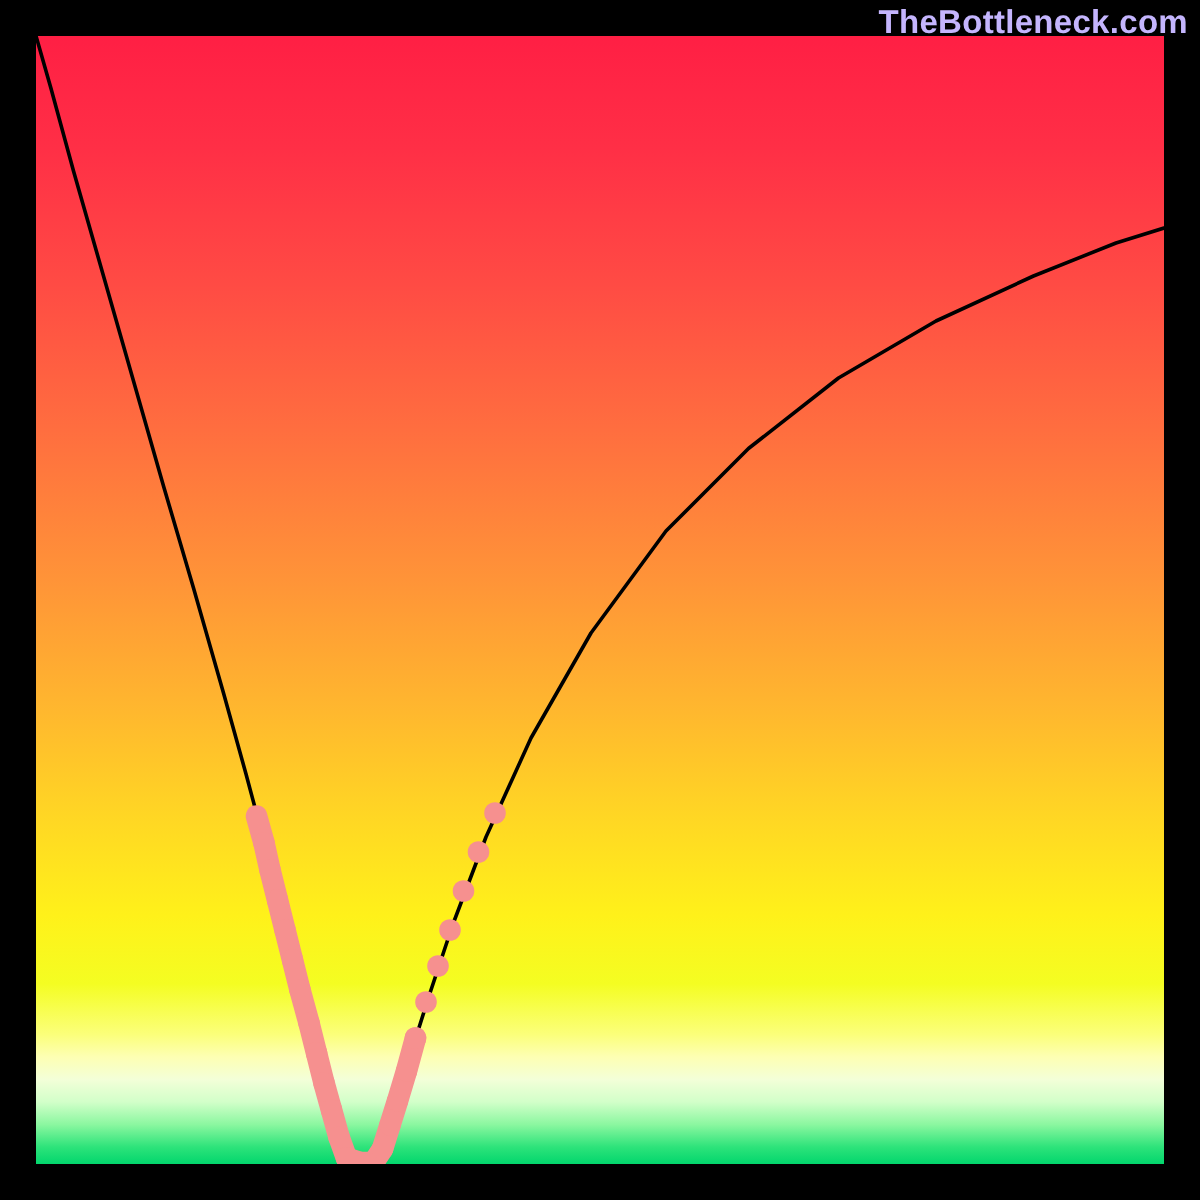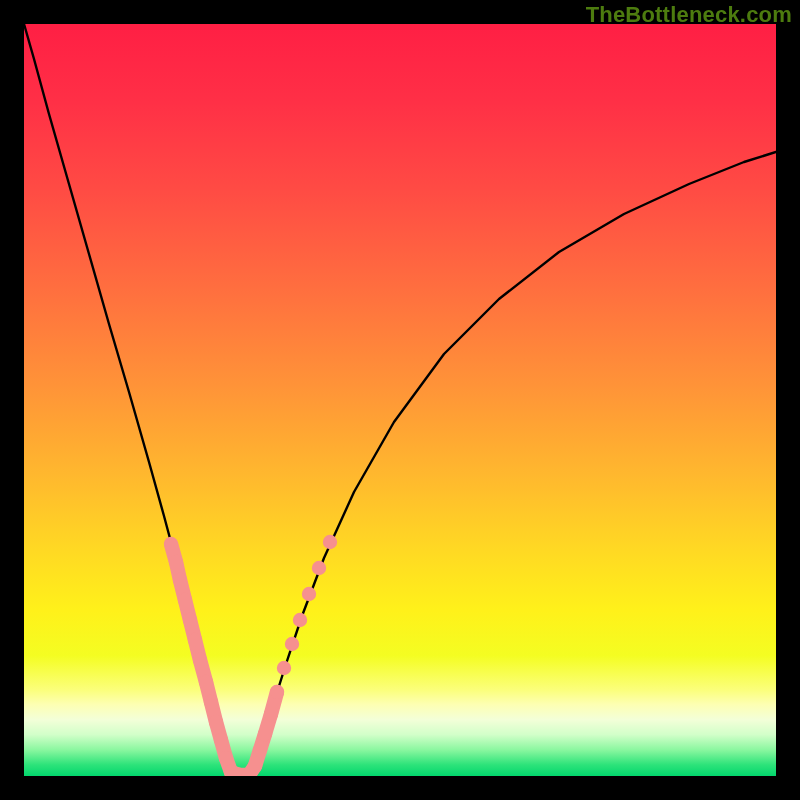--- a/index.html
+++ b/index.html
@@ -38,21 +38,21 @@
     position: absolute;
     left: 0;
     top: 0;
     width: 100%;
     height: 100%;
   }
   .watermark {
     position: absolute;
     top: 2px;
     right: 8px;
-    color: #4d7c0f;
+    color: #c4b5fd;
     font-size: 22px;
     font-weight: 600;
     letter-spacing: 0.2px;
   }
 </style>
 </head>
 <body>
 
 <div class="frame">
 

